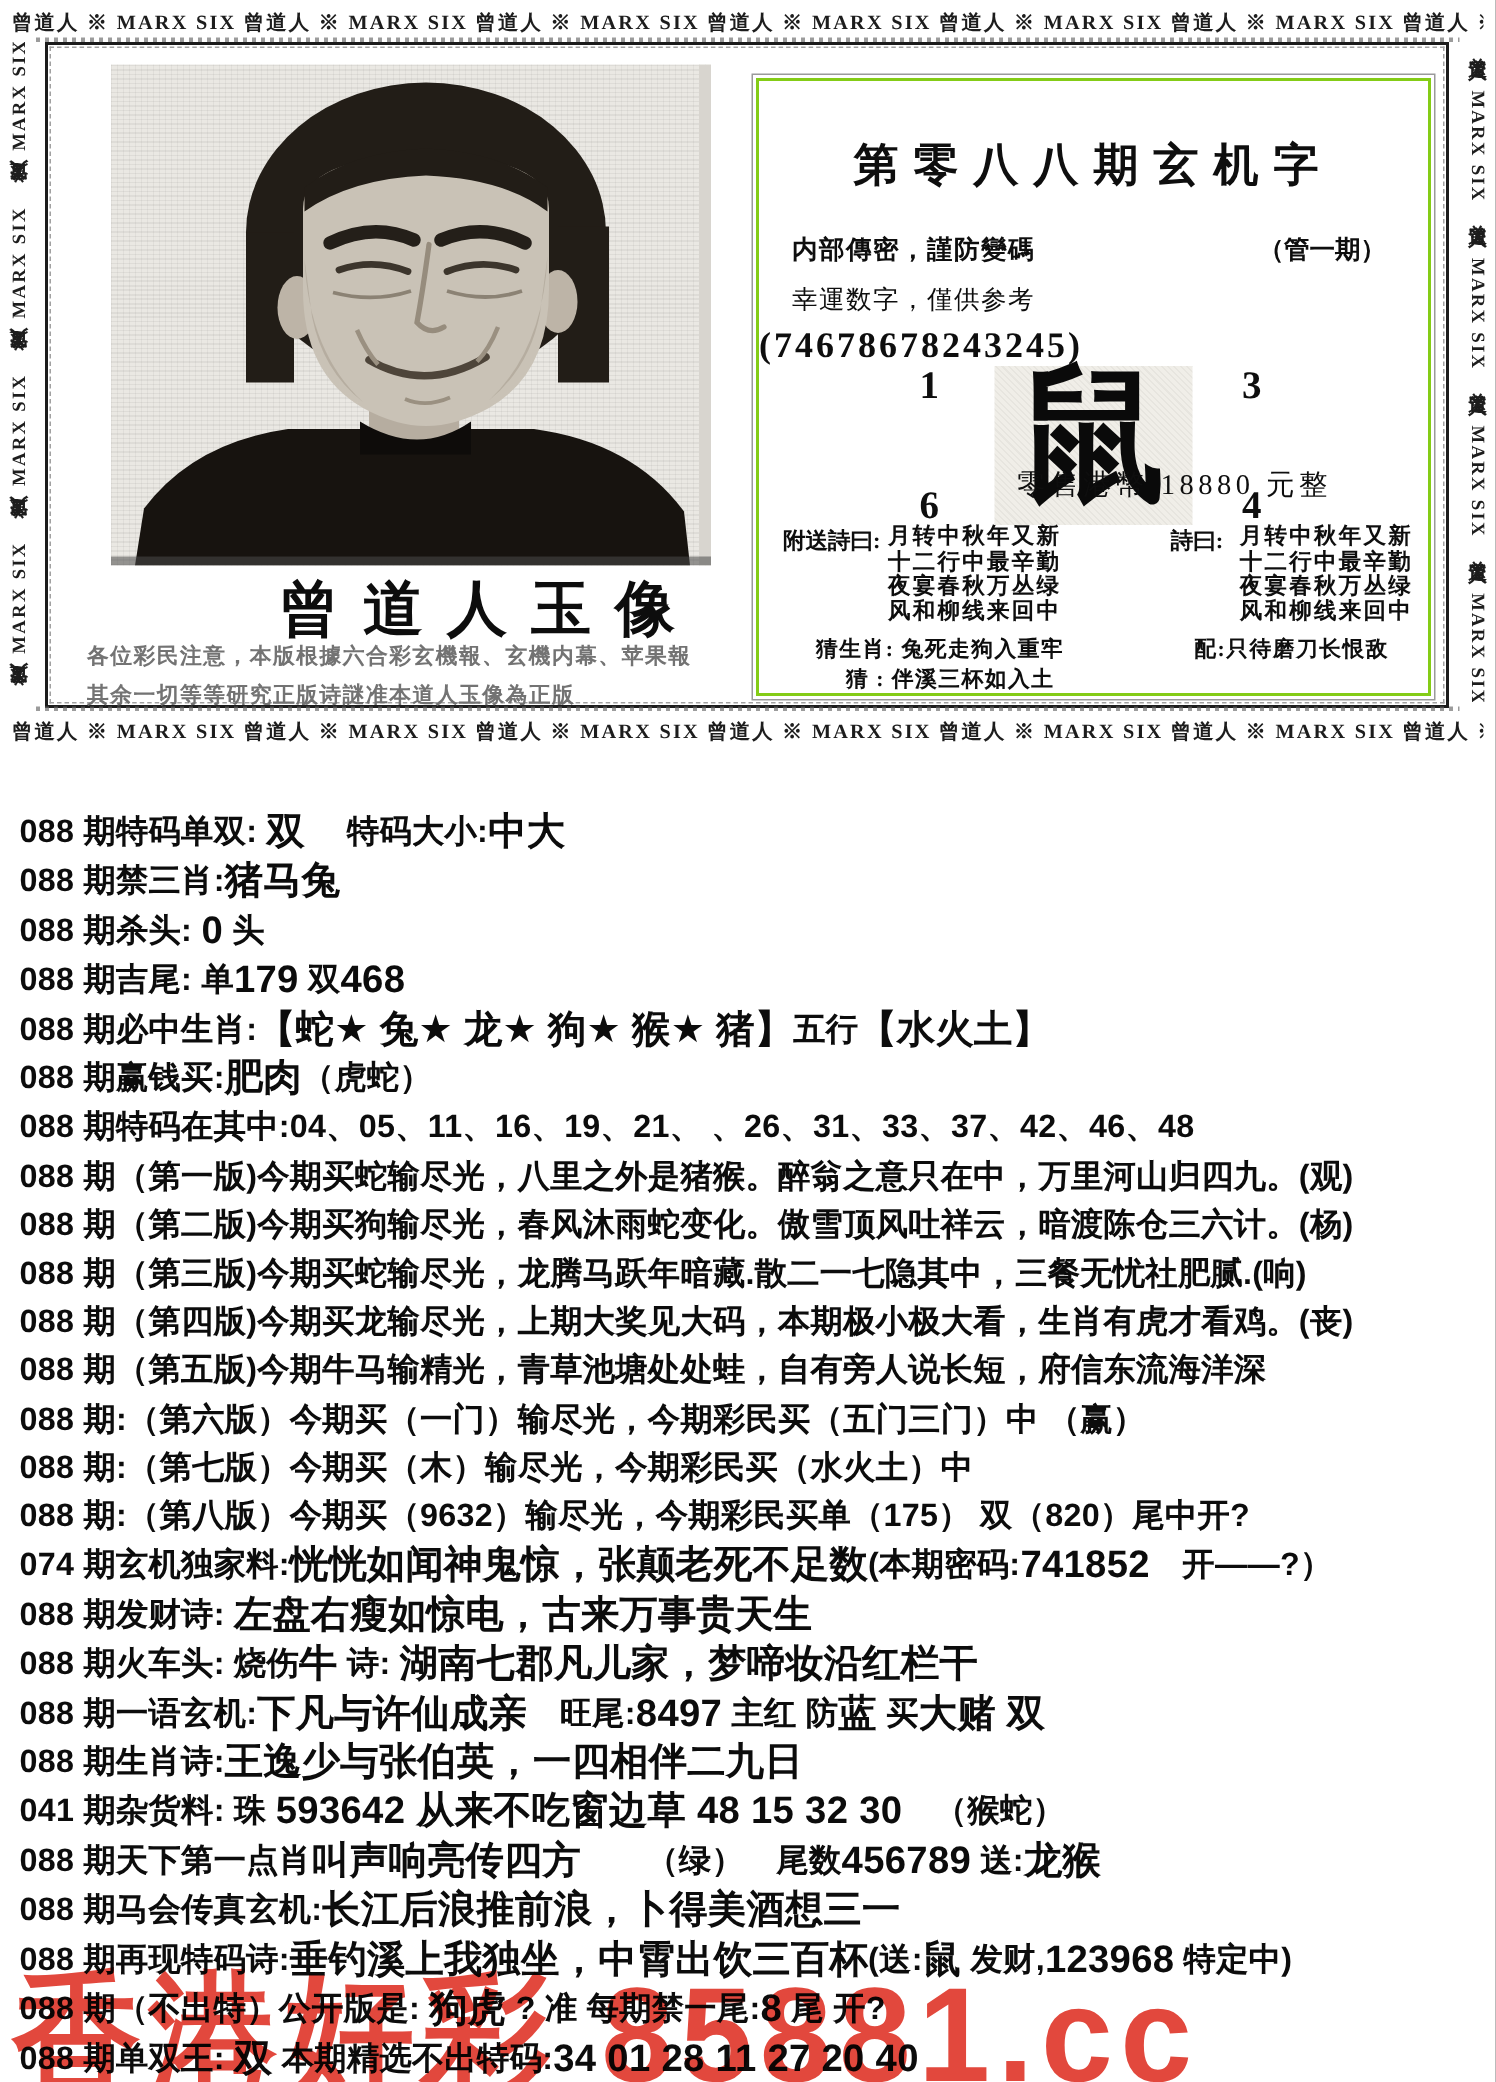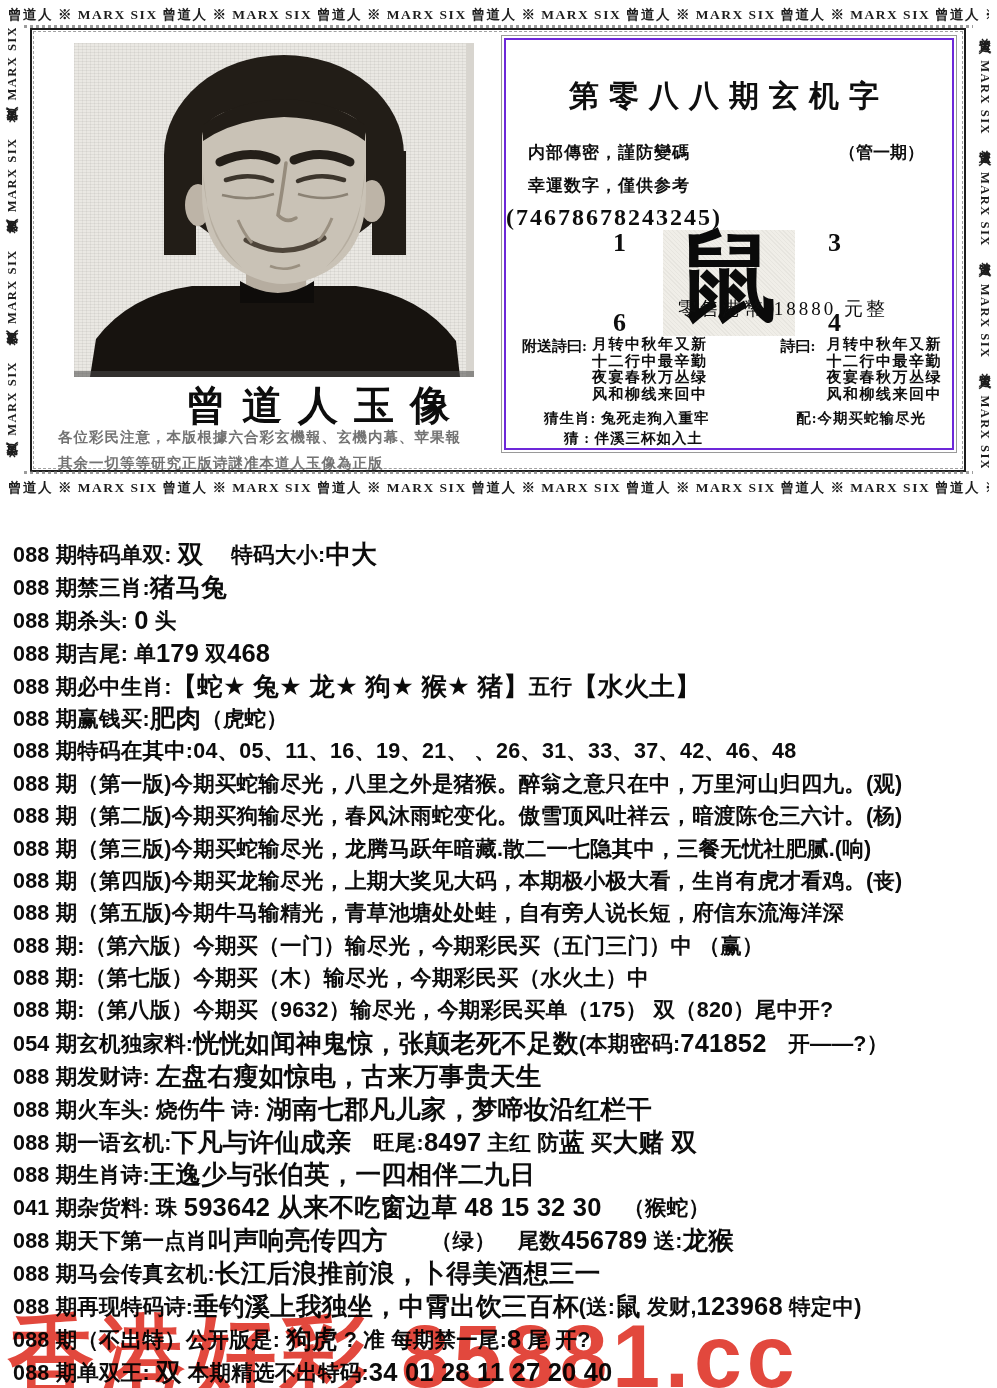--- a/index.html
+++ b/index.html
@@ -59,31 +59,31 @@
   .pnote{
     position:absolute;left:26px;width:446px;
     font-family:"Liberation Serif","DejaVu Serif",serif;
     font-size:14.5px;font-weight:700;color:#737373;letter-spacing:1px;
     white-space:nowrap;
   }
   .pnote.n1{top:398px;}
   .pnote.n2{top:424px;}
   
   .mbox{
-    position:absolute;left:472px;top:8px;width:446px;height:408px;
-    border:2px solid #6d28d9;outline:1px solid #9a9a9a;outline-offset:2px;
+    position:absolute;left:472px;top:22px;width:446px;height:408px;
+    border:2px solid #84cc16;outline:1px solid #9a9a9a;outline-offset:2px;
     font-family:"Liberation Serif","DejaVu Serif",serif;color:#0e0e0e;
   }
   .mb-title{
     position:absolute;top:36px;left:0;right:0;text-align:center;
     font-size:30px;font-weight:700;letter-spacing:10px;white-space:nowrap;
   }
   .mb-secret{position:absolute;top:101px;left:22px;font-size:17px;font-weight:700;letter-spacing:1px;}
   .mb-period{position:absolute;top:101px;right:28px;font-size:17px;font-weight:700;}
-  .mb-lucky{position:absolute;top:134px;left:22px;font-size:17px;font-weight:700;letter-spacing:1px;}
+  .mb-lucky{position:absolute;top:134px;left:22px;font-size:17px;font-weight:400;letter-spacing:1px;}
   .mb-number{
     position:absolute;top:164px;left:0;right:0;
     font-size:24px;font-weight:700;letter-spacing:2px;
   }
   .zodiac{position:absolute;top:196px;left:50%;transform:translateX(-50%);width:240px;height:96px;}
   .zbg{
     position:absolute;left:50%;top:-6px;transform:translateX(-50%);
     width:132px;height:106px;background:#f0eee8;
     background-image:repeating-linear-gradient(45deg,rgba(0,0,0,.04) 0 1px,transparent 1px 3px);
   }
@@ -204,21 +204,21 @@
           <div class="plines" id="poem-right">
               <div>月转中秋年又新</div>
               <div>十二行中最辛勤</div>
               <div>夜宴春秋万丛绿</div>
               <div>风和柳线来回中</div>
             </div>
         </div>
       </div>
 
       <div class="mb-guess1">猜生肖: 兔死走狗入重牢</div>
-      <div class="mb-pei">配:今期买蛇输尽光</div>
+      <div class="mb-pei">配:只待磨刀长恨敌</div>
       <div class="mb-guess2">猜 : 伴溪三杯如入土</div>
     </div>
   </div>
 
   <div class="squiggle s-bottom"></div>
   <div class="border-text bottom">曾道人 ※ MARX SIX  曾道人 ※ MARX SIX  曾道人 ※ MARX SIX  曾道人 ※ MARX SIX  曾道人 ※ MARX SIX  曾道人 ※ MARX SIX  曾道人 ※ MARX SIX  曾道人 ※ MARX SIX  曾道人 ※ MARX SIX  曾道人 ※ MARX SIX  曾道人 ※ MARX SIX  曾道人 ※ MARX SIX  </div>
 
   <div class="body-lines" id="body-lines">
       <div class="bline"><span class="seg-n">088 期特码单双: </span><span class="seg-b">双</span><span class="seg-n">　 特码大小:</span><span class="seg-b">中大</span></div>
       <div class="bline"><span class="seg-n">088 期禁三肖:</span><span class="seg-b">猪马兔</span></div>
@@ -228,21 +228,21 @@
       <div class="bline"><span class="seg-n">088 期赢钱买:</span><span class="seg-b">肥肉</span><span class="seg-n">（虎蛇）</span></div>
       <div class="bline"><span class="seg-n">088 期特码在其中:</span><span class="seg-n">04、05、11、16、19、21、 、26、31、33、37、42、46、48</span></div>
       <div class="bline"><span class="seg-n">088 期（第一版)今期买蛇输尽光，八里之外是猪猴。醉翁之意只在中，万里河山归四九。(观)</span></div>
       <div class="bline"><span class="seg-n">088 期（第二版)今期买狗输尽光，春风沐雨蛇变化。傲雪顶风吐祥云，暗渡陈仓三六计。(杨)</span></div>
       <div class="bline"><span class="seg-n">088 期（第三版)今期买蛇输尽光，龙腾马跃年暗藏.散二一七隐其中，三餐无忧社肥腻.(响)</span></div>
       <div class="bline"><span class="seg-n">088 期（第四版)今期买龙输尽光，上期大奖见大码，本期极小极大看，生肖有虎才看鸡。(丧)</span></div>
       <div class="bline"><span class="seg-n">088 期（第五版)今期牛马输精光，青草池塘处处蛙，自有旁人说长短，府信东流海洋深</span></div>
       <div class="bline"><span class="seg-n">088 期:（第六版）今期买（一门）输尽光，今期彩民买（五门三门）中 （赢）</span></div>
       <div class="bline"><span class="seg-n">088 期:（第七版）今期买（木）输尽光，今期彩民买（水火土）中</span></div>
       <div class="bline"><span class="seg-n">088 期:（第八版）今期买（9632）输尽光，今期彩民买单（175） 双（820）尾中开?</span></div>
-      <div class="bline"><span class="seg-n">054 期玄机独家料:</span><span class="seg-b">恍恍如闻神鬼惊，张颠老死不足数</span><span class="seg-n">(本期密码:</span><span class="seg-b">741852</span><span class="seg-n">　开——?）</span></div>
+      <div class="bline"><span class="seg-n">074 期玄机独家料:</span><span class="seg-b">恍恍如闻神鬼惊，张颠老死不足数</span><span class="seg-n">(本期密码:</span><span class="seg-b">741852</span><span class="seg-n">　开——?）</span></div>
       <div class="bline"><span class="seg-n">088 期发财诗: </span><span class="seg-b">左盘右瘦如惊电，古来万事贵天生</span></div>
       <div class="bline"><span class="seg-n">088 期火车头: 烧伤</span><span class="seg-b">牛</span><span class="seg-n"> 诗: </span><span class="seg-b">湖南七郡凡儿家，梦啼妆沿红栏干</span></div>
       <div class="bline"><span class="seg-n">088 期一语玄机:</span><span class="seg-b">下凡与许仙成亲</span><span class="seg-n">　旺尾:</span><span class="seg-b">8497</span><span class="seg-n"> 主红 防</span><span class="seg-b">蓝</span><span class="seg-n"> 买</span><span class="seg-b">大赌 双</span></div>
       <div class="bline"><span class="seg-n">088 期生肖诗:</span><span class="seg-b">王逸少与张伯英，一四相伴二九日</span></div>
       <div class="bline"><span class="seg-n">041 期杂货料: 珠 </span><span class="seg-b">593642 从来不吃窗边草 48 15 32 30</span><span class="seg-n">　（猴蛇）</span></div>
       <div class="bline"><span class="seg-n">088 期天下第一点肖</span><span class="seg-b">叫声响亮传四方</span><span class="seg-n">　　（绿）　尾数</span><span class="seg-b">456789</span><span class="seg-n"> 送:</span><span class="seg-b">龙猴</span></div>
       <div class="bline"><span class="seg-n">088 期马会传真玄机:</span><span class="seg-b">长江后浪推前浪，卜得美酒想三一</span></div>
       <div class="bline"><span class="seg-n">088 期再现特码诗:</span><span class="seg-b">垂钓溪上我独坐，中霄出饮三百杯</span><span class="seg-n">(送:</span><span class="seg-b">鼠</span><span class="seg-n"> 发财,</span><span class="seg-b">123968</span><span class="seg-n"> 特定中)</span></div>
       <div class="bline"><span class="seg-n">088 期（不出特）公开版是: </span><span class="seg-b">狗虎</span><span class="seg-n"> ? 准 每期禁一尾:</span><span class="seg-b">8</span><span class="seg-n"> 尾 开?</span></div>
       <div class="bline"><span class="seg-n">088 期单双王: </span><span class="seg-b">双</span><span class="seg-n"> 本期精选不出特码:</span><span class="seg-b">34 01 28 11 27 20 40</span></div>

